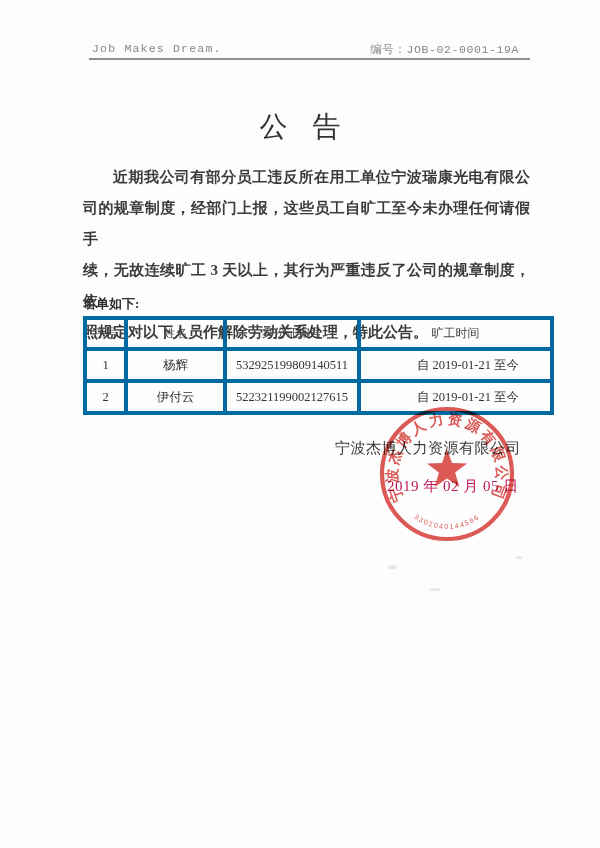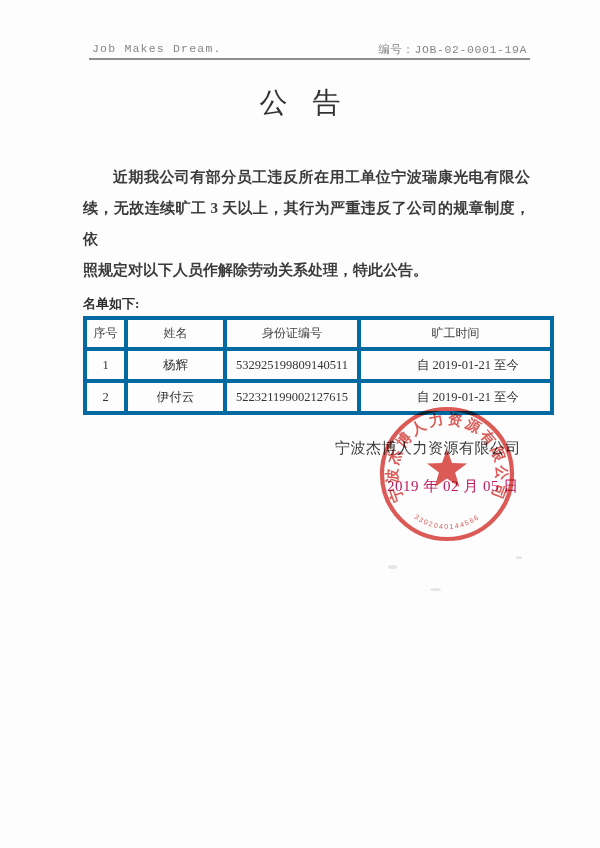--- a/index.html
+++ b/index.html
@@ -11,31 +11,31 @@
     font-family:"Liberation Serif","DejaVu Serif",serif;
     color:#3a3a3a;
   }
   
   .hdr-slogan{
     position:absolute;left:92px;top:42px;
     font-family:"Liberation Mono","DejaVu Sans Mono",monospace;
     font-size:11.5px;letter-spacing:1.2px;color:#868686;
   }
   .hdr-docno{
-    position:absolute;right:73px;top:42px;
+    position:absolute;right:81px;top:42px;
     font-family:"Liberation Mono","DejaVu Sans Mono",monospace;
     font-size:11.5px;letter-spacing:0.6px;color:#868686;
   }
   .hdr-rule{
     position:absolute;left:89px;top:58px;width:441px;height:2px;
     background:#8e8e8e;
   }
   
   .title{
-    position:absolute;left:0;top:84px;width:600px;
+    position:absolute;left:0;top:108px;width:600px;
     text-align:center;
     font-size:28px;font-weight:500;color:#333333;
     letter-spacing:9px;padding-left:9px;box-sizing:border-box;
   }
   
   .body-text{
     position:absolute;left:83px;top:162px;width:447px;
     font-size:15px;line-height:31px;color:#3b3b3b;
   }
   .body-text .ln{text-align:justify;text-align-last:justify;font-weight:bold;}
@@ -97,20 +97,21 @@
 <div class="page">
 
   <span class="hdr-slogan">Job Makes Dream.</span>
   <span class="hdr-docno">编号：JOB-02-0001-19A</span>
   <div class="hdr-rule"></div>
 
   <div class="title">公 告</div>
 
   <div class="body-text">
     <div class="ln first">近期我公司有部分员工违反所在用工单位宁波瑞康光电有限公</div>
+    <div class="ln">司的规章制度，经部门上报，这些员工自旷工至今未办理任何请假手</div>
     <div class="ln">续，无故连续旷工 3 天以上，其行为严重违反了公司的规章制度，依</div>
     <div class="ln last">照规定对以下人员作解除劳动关系处理，特此公告。</div>
   </div>
 
   <div class="list-label">名单如下:</div>
 
   <table class="roster">
     <colgroup>
       <col style="width:41px">
         <col style="width:99px">

